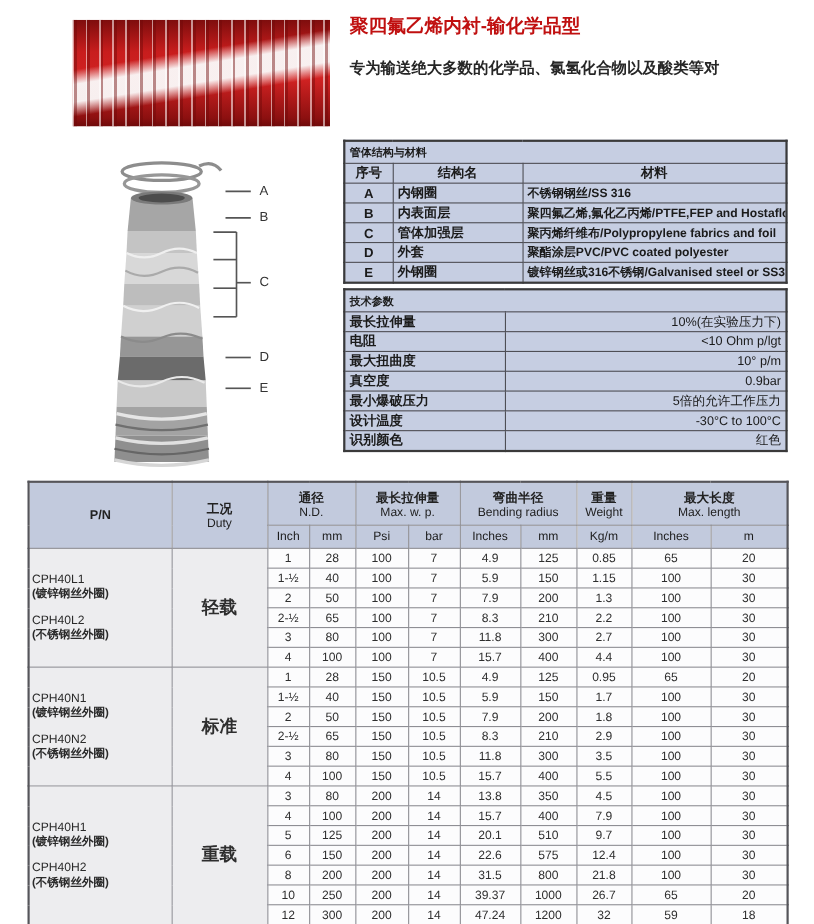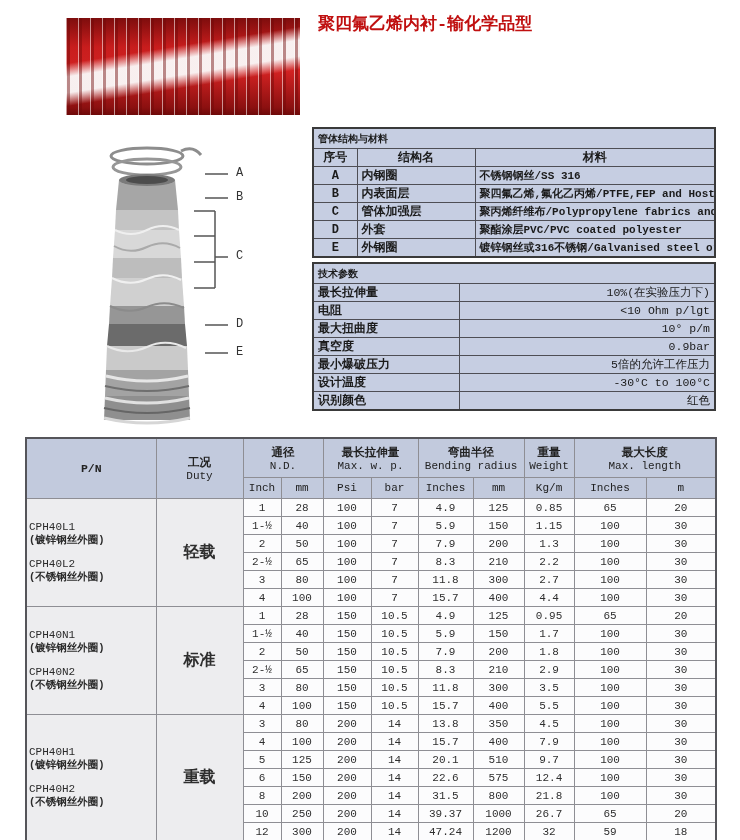--- a/index.html
+++ b/index.html
@@ -1,17 +1,17 @@
 <!DOCTYPE html>
 <html><head>
 <meta charset="utf-8">
 <style>
   html,body{margin:0;padding:0;background:#fff;}
   .page{position:relative;width:740px;height:840px;background:#fff;overflow:hidden;
-        font-family:Liberation Mono, monospace;color:#1c1c1c;border-radius:11px;}
+        font-family:Liberation Sans, sans-serif;color:#1c1c1c;border-radius:11px;}
 
   
   .hose-photo{position:absolute;left:66px;top:18px;width:234px;height:97px;overflow:hidden;}
   .hose-body{position:absolute;inset:0;
     background:
       repeating-linear-gradient(90deg, rgba(255,255,255,.55) 0 1.5px, rgba(110,8,8,.45) 1.5px 4px, rgba(0,0,0,0) 4px 12px),
       linear-gradient(171deg, rgba(255,255,255,0) 34%, rgba(250,248,248,.96) 44% 56%, rgba(255,255,255,0) 66%),
       linear-gradient(180deg, #7e0d0d 0%, #c81d1d 30%, #d22222 55%, #8c1010 92%, #6e0a0a 100%);
   }
 
@@ -64,20 +64,21 @@
 <body>
 
 <div class="page">
 
   <div class="hose-photo">
     <div class="hose-body"></div>
   </div>
 
   <div class="doc-title">聚四氟乙烯内衬-输化学品型</div>
   <div class="doc-desc">
+    <div>专为输送绝大多数的化学品、氯氢化合物以及酸类等对</div>
   </div>
 
   <div class="diagram">
     <svg width="165" height="292" viewBox="0 0 165 292">
 
       <ellipse cx="57" cy="18" rx="36" ry="8" fill="none" stroke="#8d8d8d" stroke-width="3"></ellipse>
       <ellipse cx="57" cy="29" rx="34" ry="8" fill="none" stroke="#979797" stroke-width="3"></ellipse>
       <path d="M91 13 q 12 -6 20 4" fill="none" stroke="#8d8d8d" stroke-width="3"></path>
 
       <polygon points="29,42 85,42 88,72 26,72" fill="#a6a6a6"></polygon>

